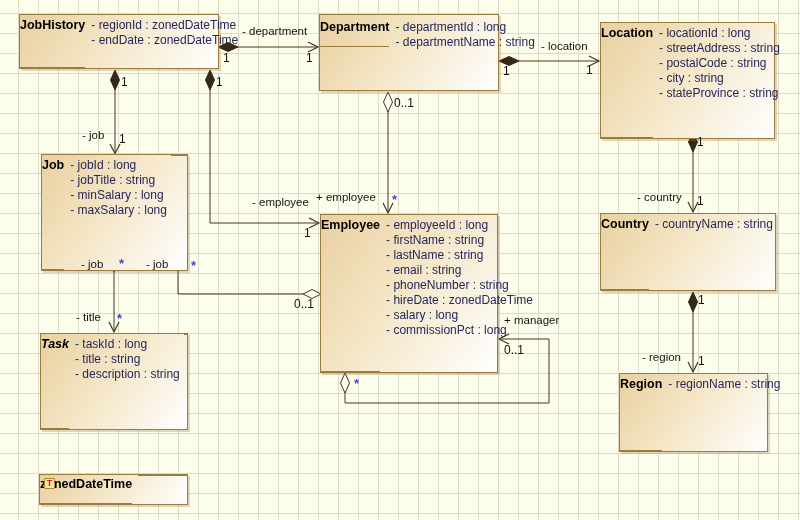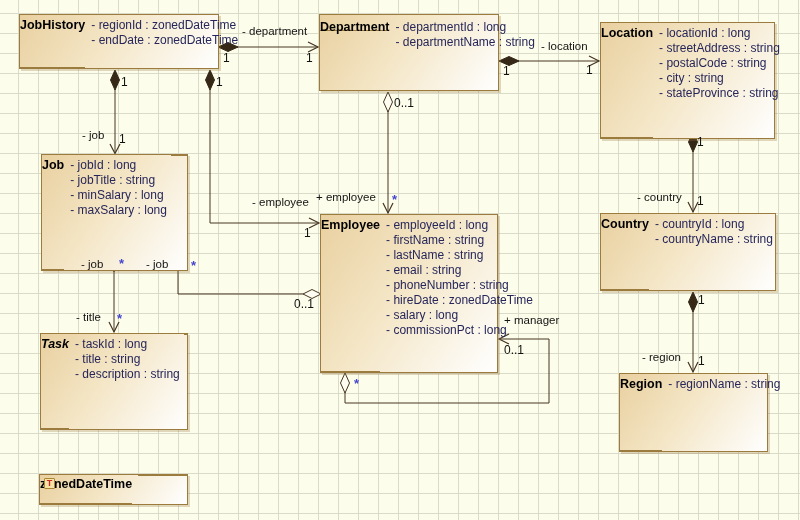--- a/index.html
+++ b/index.html
@@ -105,21 +105,21 @@
   <div class="uml-box" style="left:19px;top:14px;width:200px;height:55px;">
     <div class="uml-title">JobHistory</div>
     <div class="uml-attrs" style="height:30px;">
       <div class="uml-attr">- regionId : zonedDateTime</div>
       <div class="uml-attr">- endDate : zonedDateTime</div>
     </div>
     <div class="uml-ops"></div>
   </div>
 
   <div class="uml-box" style="left:319px;top:14px;width:180px;height:77px;">
-    <div class="uml-title" style="padding-top:5px;height:16px;">Department</div>
+    <div class="uml-title" style="padding-top:5px;height:32px;">Department</div>
     <div class="uml-attrs" style="height:39px;padding-top:5px;">
       <div class="uml-attr">- departmentId : long</div>
       <div class="uml-attr">- departmentName : string</div>
     </div>
     <div class="uml-ops"></div>
   </div>
 
   <div class="uml-box" style="left:600px;top:22px;width:175px;height:117px;">
     <div class="uml-title">Location</div>
     <div class="uml-attrs" style="height:80px;">
@@ -154,21 +154,20 @@
       <div class="uml-attr">- hireDate : zonedDateTime</div>
       <div class="uml-attr">- salary : long</div>
       <div class="uml-attr">- commissionPct : long</div>
     </div>
     <div class="uml-ops"></div>
   </div>
 
   <div class="uml-box" style="left:600px;top:213px;width:176px;height:78px;">
     <div class="uml-title">Country</div>
     <div class="uml-attrs" style="height:41px;">
-      <div class="uml-attr">- countryId : long</div>
       <div class="uml-attr">- countryName : string</div>
     </div>
     <div class="uml-ops"></div>
   </div>
 
   <div class="uml-box" style="left:40px;top:333px;width:148px;height:97px;">
     <div class="uml-title" style="font-style:italic;">Task</div>
     <div class="uml-attrs" style="height:51px;">
       <div class="uml-attr">- taskId : long</div>
       <div class="uml-attr">- title : string</div>

